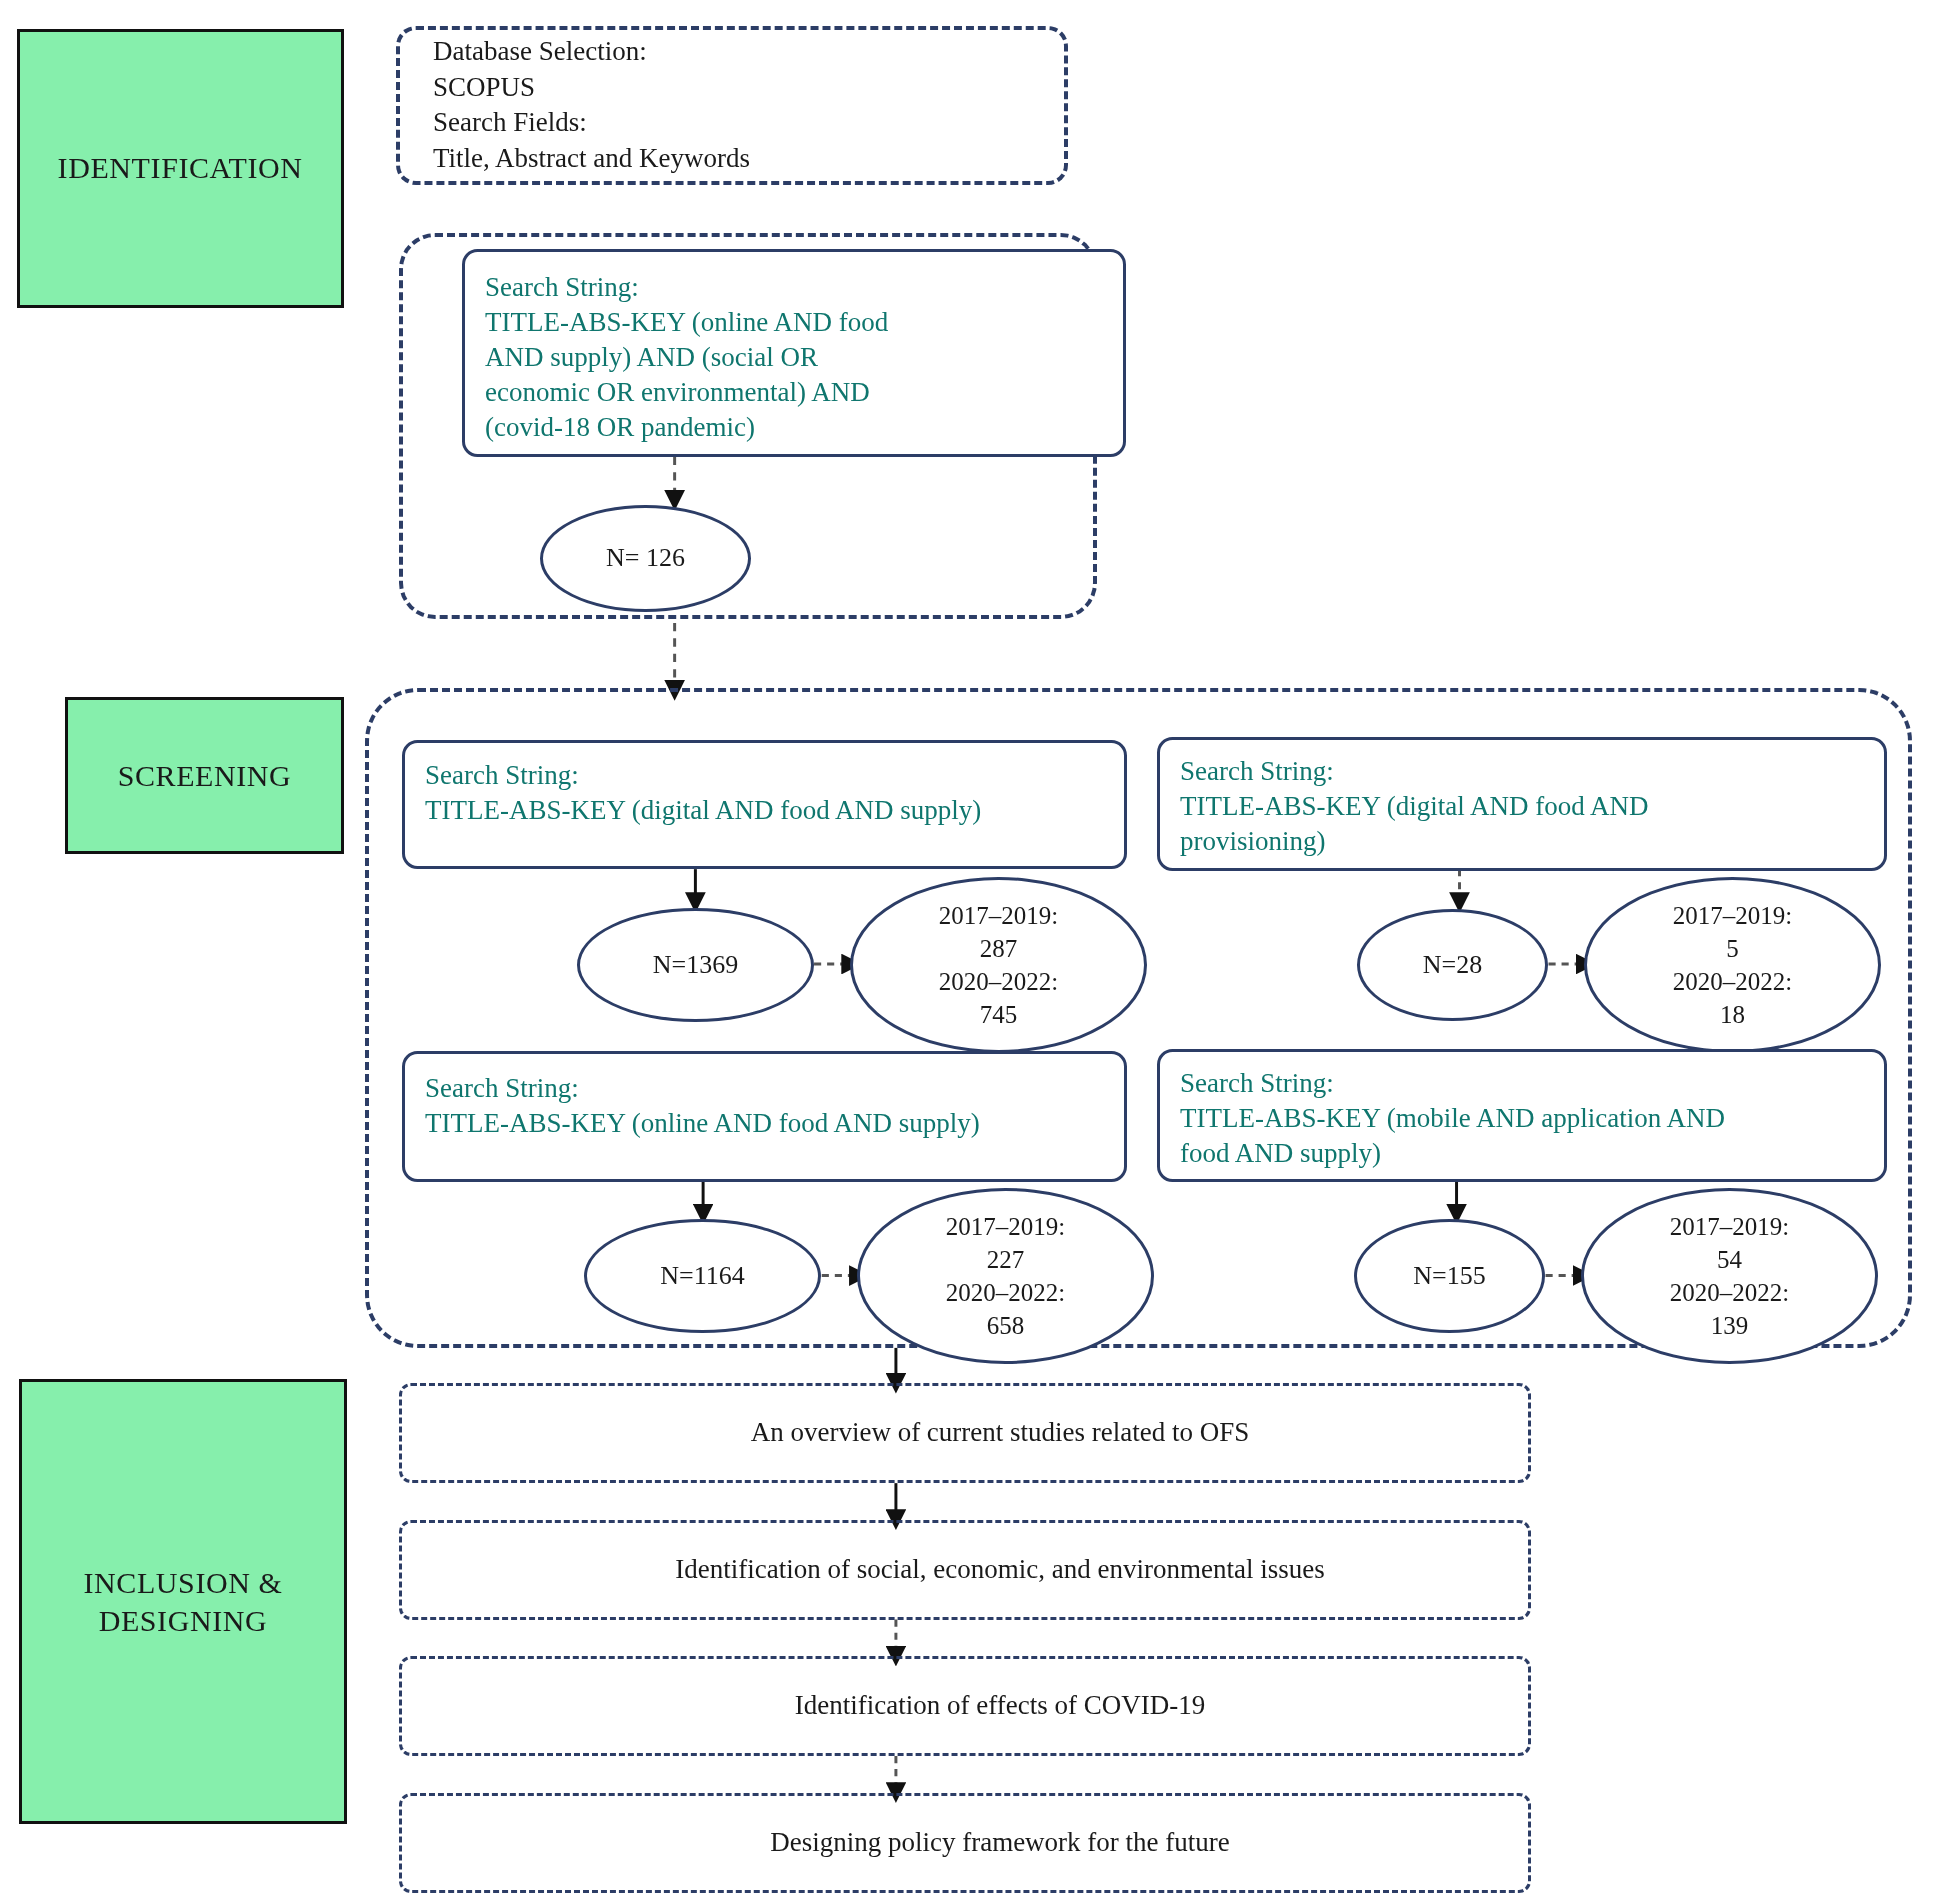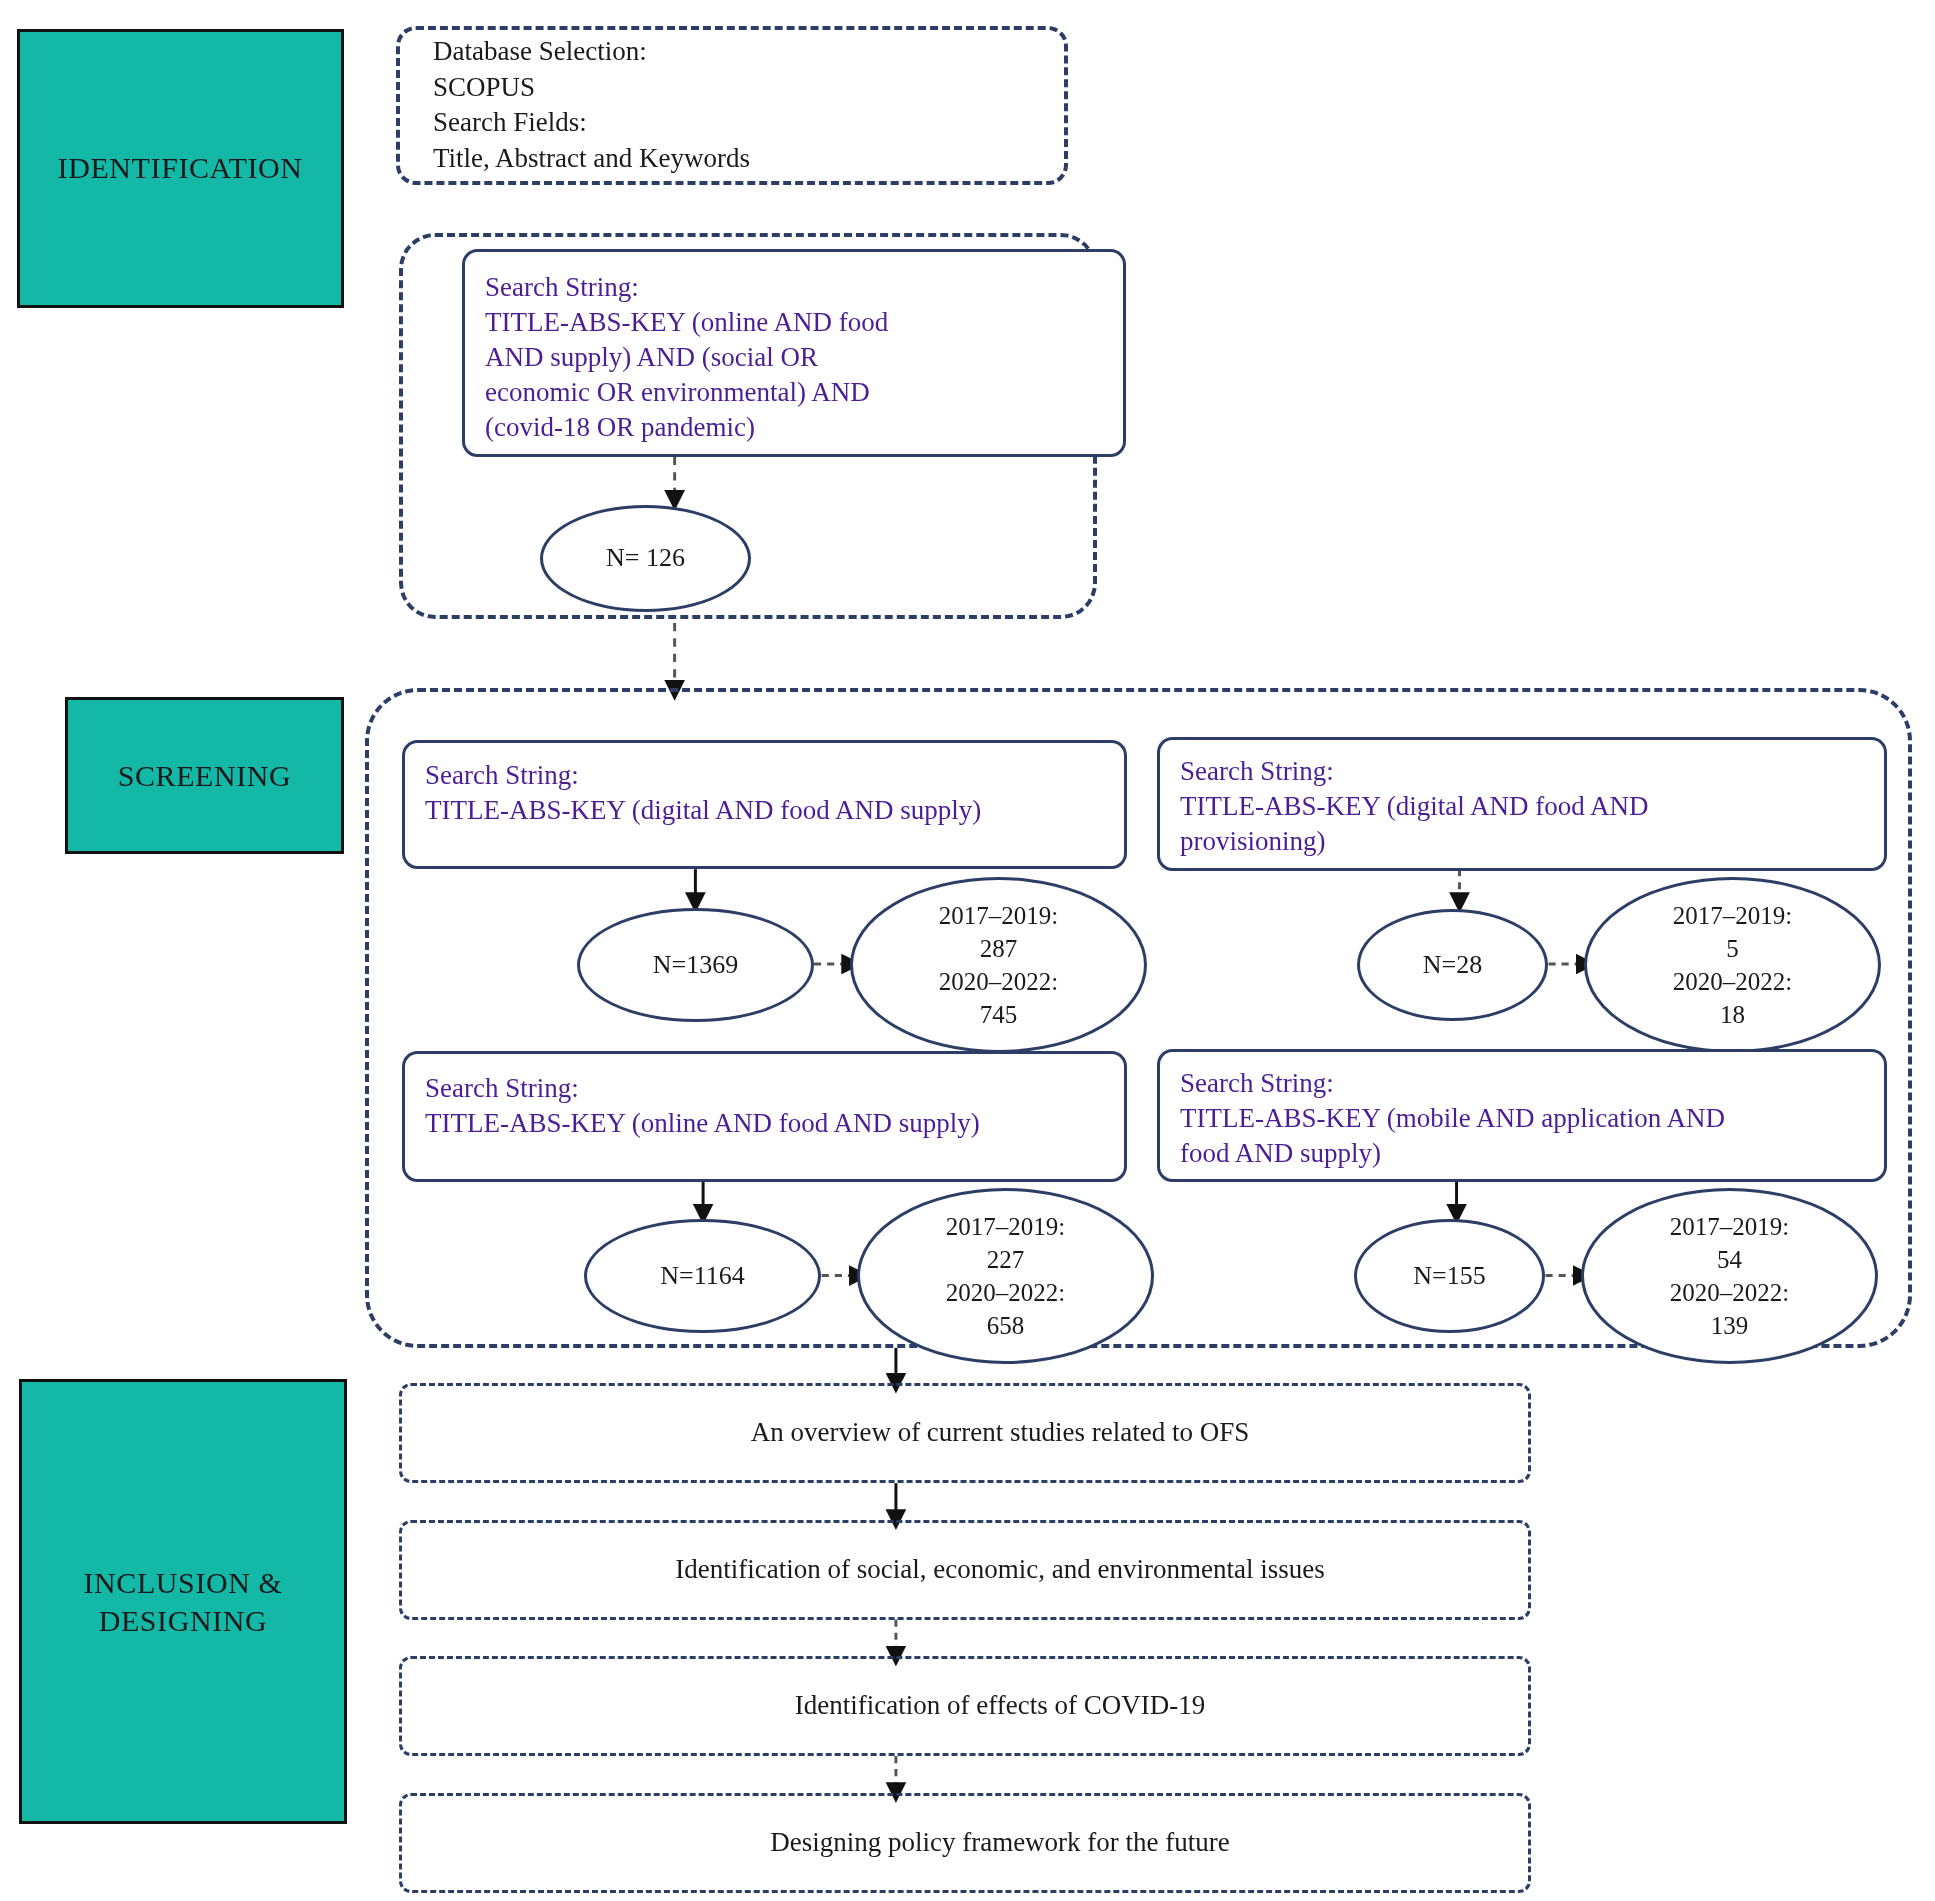--- a/index.html
+++ b/index.html
@@ -15,21 +15,21 @@
     background: #ffffff;
     font-family: "Liberation Serif", "DejaVu Serif", serif;
     color: #111111;
     overflow: hidden;
   }
 
   
   .stage-box {
     position: absolute;
     border: 3.6px solid #111111;
-    background: #14b8a6;
+    background: #86efac;
     display: flex;
     align-items: center;
     justify-content: center;
     text-align: center;
     box-sizing: border-box;
   }
   .stage-box .stage-label {
     font-size: 30px;
     letter-spacing: 0.6px;
     line-height: 1.25;
@@ -61,21 +61,21 @@
     position: absolute;
     border: 3px solid #2c3d66;
     border-radius: 15.4px;
     background: #ffffff;
     box-sizing: border-box;
   }
   .solid-box .box-text {
     display: block;
     font-size: 27px;
     line-height: 1.30;
-    color: #4c1d95;
+    color: #0f766e;
     white-space: pre-line;
   }
 
   
   .text-block {
     position: absolute;
     font-size: 27px;
     line-height: 1.32;
     color: #1a1a1a;
     white-space: pre-line;

